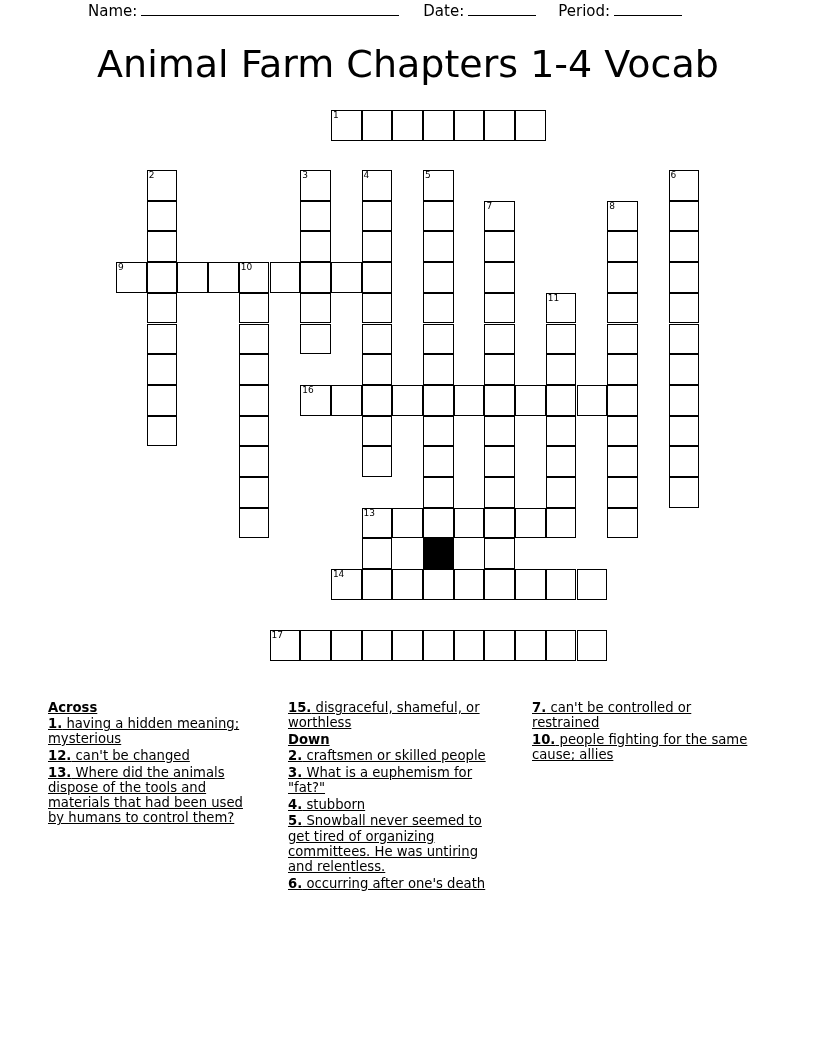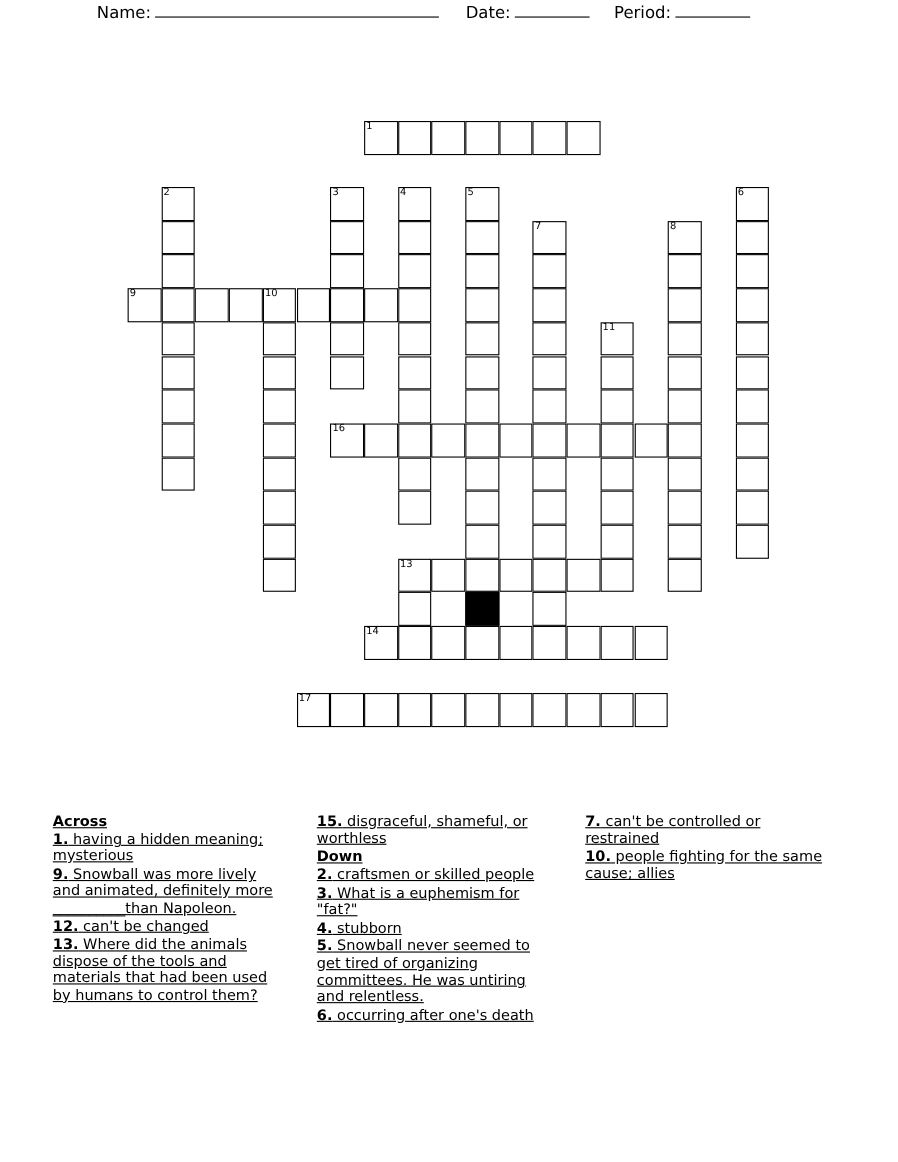--- a/index.html
+++ b/index.html
@@ -67,21 +67,20 @@
     position:absolute;
     top:700px; left:0;
     width:816px;
     display:flex;
     gap:0;
     font-size:13.2px;
     line-height:15.2px;
   }
   .clue-col{
     box-sizing:border-box;
-    margin-top:40px;
   }
   .clue-col.c1{width:248px;padding-left:48px;}
   .clue-col.c2{width:240px;padding-left:40px;}
   .clue-col.c3{width:280px;padding-left:44px;padding-right:20px;}
   .sec-head{
     font-weight:bold;
     text-decoration:underline;
     margin:0 0 1px 0;
   }
   .clue{
@@ -101,20 +100,21 @@
     <span class="lbl">Name:</span>
     <span class="rule name"></span>
     <span class="gap-a"></span>
     <span class="lbl">Date:</span>
     <span class="rule date"></span>
     <span class="gap-b"></span>
     <span class="lbl">Period:</span>
     <span class="rule period"></span>
   </div>
 
+  <div class="title">Animal Farm Chapters 1-4 Vocab</div>
 
   <div id="grid">
       <div class="cell" style="left: 330.9px; top: 110px; width: 30.7px; height: 30.7px;">
         <span class="num">1</span>
       </div>
       <div class="cell" style="left: 361.6px; top: 110px; width: 30.7px; height: 30.7px;"></div>
       <div class="cell" style="left: 392.3px; top: 110px; width: 30.7px; height: 30.7px;"></div>
       <div class="cell" style="left: 423px; top: 110px; width: 30.7px; height: 30.7px;"></div>
       <div class="cell" style="left: 453.7px; top: 110px; width: 30.7px; height: 30.7px;"></div>
       <div class="cell" style="left: 484.4px; top: 110px; width: 30.7px; height: 30.7px;"></div>
@@ -271,21 +271,20 @@
       <div class="cell" style="left: 545.8px; top: 630px; width: 30.7px; height: 30.7px;"></div>
       <div class="cell" style="left: 576.5px; top: 630px; width: 30.7px; height: 30.7px;"></div>
       <div class="cell" style="left: 361.6px; top: 446.3px; width: 30.7px; height: 30.7px;"></div>
       <div class="cell" style="left: 361.6px; top: 538.4px; width: 30.7px; height: 30.7px;"></div>
     </div>
 
   <div class="clues">
     <div class="clue-col c1" id="col1">
         <div class="sec-head">Across</div>
         <div class="clue"><b>1.</b> having a hidden meaning; mysterious</div>
-        <div class="clue"><b>9.</b> Snowball was more lively and animated, definitely more __________than Napoleon.</div>
         <div class="clue"><b>12.</b> can't be changed</div>
         <div class="clue"><b>13.</b> Where did the animals dispose of the tools and materials that had been used by humans to control them?</div>
       </div>
     <div class="clue-col c2" id="col2">
         <div class="clue"><b>15.</b> disgraceful, shameful, or worthless</div>
         <div class="sec-head">Down</div>
         <div class="clue"><b>2.</b> craftsmen or skilled people</div>
         <div class="clue"><b>3.</b> What is a euphemism for "fat?"</div>
         <div class="clue"><b>4.</b> stubborn</div>
         <div class="clue"><b>5.</b> Snowball never seemed to get tired of organizing committees. He was untiring and relentless.</div>

